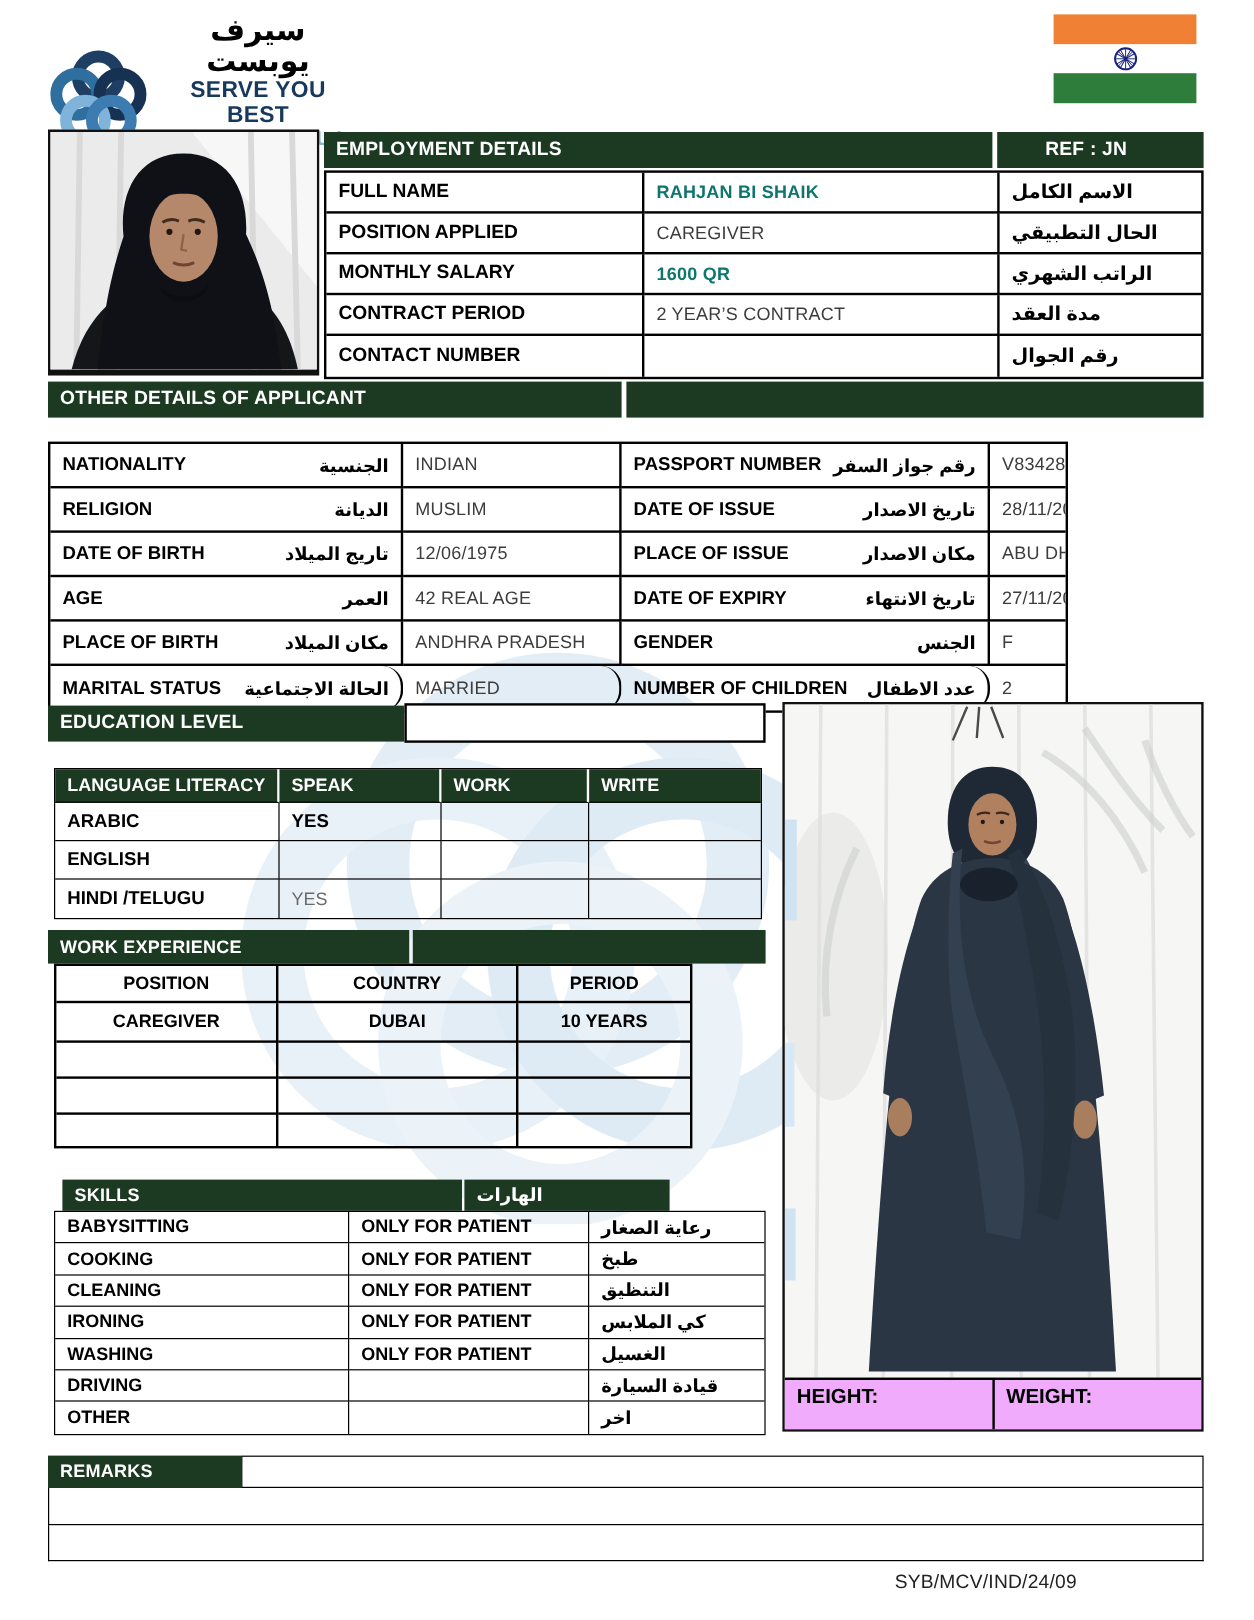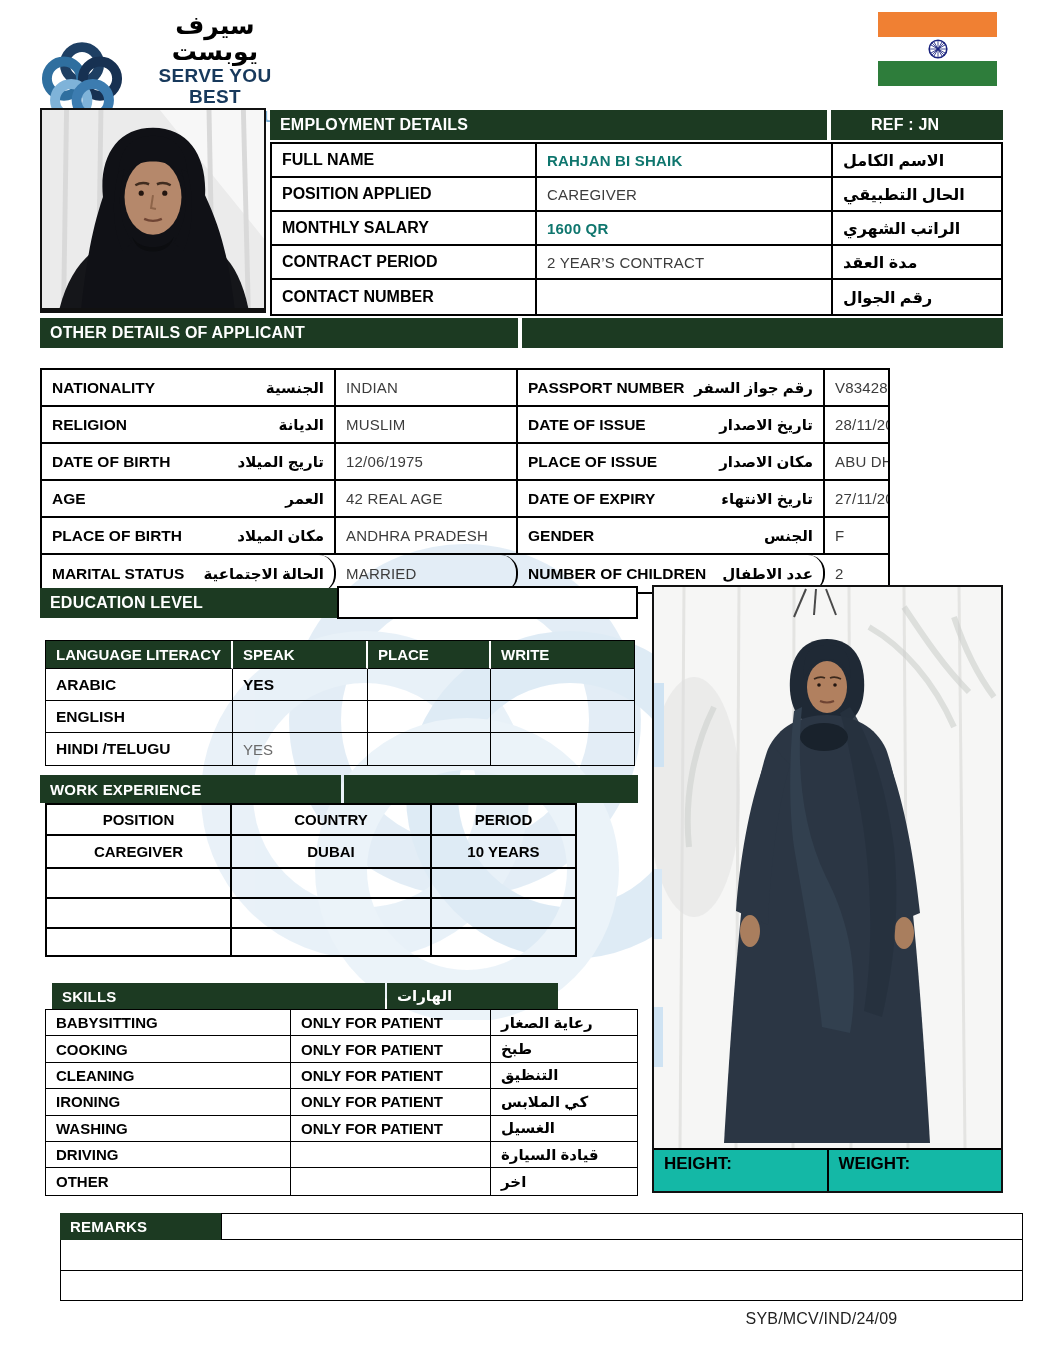--- a/index.html
+++ b/index.html
@@ -109,26 +109,26 @@
              grid-template-columns: 245px 200px 1fr;
              grid-template-rows: repeat(7, 26.4px); }
   .sk-grid > div:nth-child(3n) { border-right: none; }
   .sk-grid > div:nth-last-child(-n+3) { border-bottom: none; }
   .sk-grid .lbl { font-size: 15px; }
 
   
   .body-photo { left: 652px; top: 585px; width: 351px; height: 608px; border: 2px solid #111; background: #f6f6f5; }
   .body-photo svg { display: block; }
   .hw-row { position: absolute; left: 0; bottom: 0; width: 100%; height: 43px;
-            border-top: 2px solid #000; display: flex; background: #14b8a6; }
+            border-top: 2px solid #000; display: flex; background: #f0abfc; }
   .hw-row .cell { flex: 1; padding: 4px 10px; font-weight: 700; font-size: 17px; }
   .hw-row .cell.first { border-right: 2px solid #000; }
 
   
-  .rem-wrap { left: 40px; top: 1213px; width: 963px; margin-left: 20px; }
+  .rem-wrap { left: 40px; top: 1213px; width: 963px; }
   .rem-head { display: flex; height: 27px; }
   .rem-head .green-bar { width: 161px; height: 27px; font-size: 15px; }
   .rem-head .box { flex: 1; border: 1.5px solid #000; background: transparent; }
   .rem-row1 { height: 31px; border: 1.5px solid #000; border-top: none; }
   .rem-row2 { height: 30px; border: 1.5px solid #000; border-top: none; }
 
   .footer-code { left: 640px; top: 1310px; width: 363px; text-align: center;
                  font-size: 16px; color: #222; letter-spacing: 0.2px; }
 </style>
 </head>
@@ -307,21 +307,21 @@
       </div>
     <div class="val">2</div>
   </div>
 
   <div class="abs z1 green-bar edu-bar">EDUCATION LEVEL</div>
   <div class="abs z1 edu-box"></div>
 
   <div class="abs z1 grid thin lang-grid">
     <div class="hcell">LANGUAGE LITERACY</div>
     <div class="hcell">SPEAK</div>
-    <div class="hcell">PLACE</div>
+    <div class="hcell">WORK</div>
     <div class="hcell last">WRITE</div>
 
     <div class="lbl">ARABIC</div>
     <div class="lbl">YES</div>
     <div class="val"></div>
     <div class="val"></div>
 
     <div class="lbl">ENGLISH</div>
     <div class="val"></div>
     <div class="val"></div>

